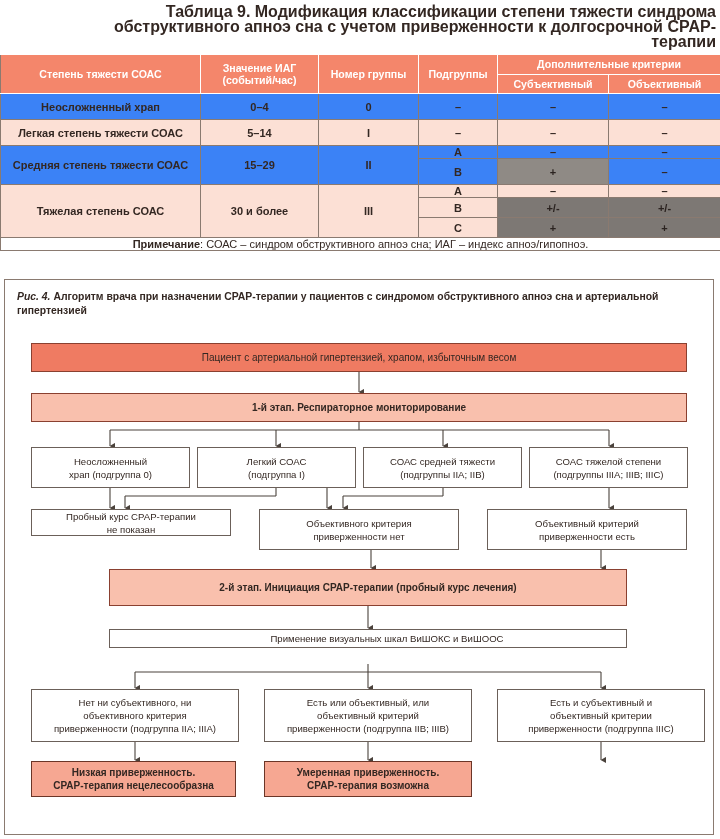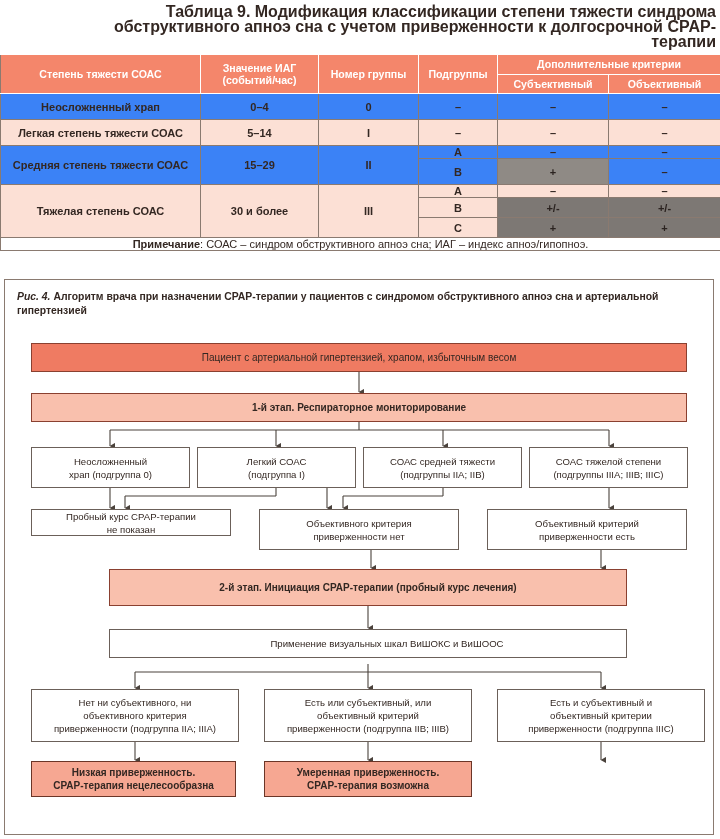--- a/index.html
+++ b/index.html
@@ -317,32 +317,32 @@
       </div>
       <div class="box plain" style="left:482px; top:229px; width:200px; height:41px;">
         <div>
           <span>Объективный критерий</span><br>
           <span>приверженности есть</span>
         </div>
       </div>
 
       <div class="box pink" style="left:104px; top:289px; width:518px; height:37px;">2-й этап. Инициация CPAP-терапии (пробный курс лечения)</div>
 
-      <div class="box plain" style="left:104px; top:349px; width:518px; height:29px;padding-left:42px;">Применение визуальных шкал ВиШОКС и ВиШООС</div>
+      <div class="box plain" style="left:104px; top:349px; width:518px; height:19px;padding-left:42px;">Применение визуальных шкал ВиШОКС и ВиШООС</div>
 
       <div class="box plain" style="left:26px; top:409px; width:208px; height:53px;">
         <div>
           <span>Нет ни субъективного, ни</span><br>
           <span>объективного критерия</span><br>
           <span>приверженности (подгруппа IIА; IIIА)</span>
         </div>
       </div>
       <div class="box plain" style="left:259px; top:409px; width:208px; height:53px;">
         <div>
-          <span>Есть или субъективный, или</span><br>
+          <span>Есть или объективный, или</span><br>
           <span>объективный критерий</span><br>
           <span>приверженности (подгруппа IIВ; IIIВ)</span>
         </div>
       </div>
       <div class="box plain" style="left:492px; top:409px; width:208px; height:53px;">
         <div>
           <span>Есть и субъективный и</span><br>
           <span>объективный критерии</span><br>
           <span>приверженности (подгруппа IIIС)</span>
         </div>

